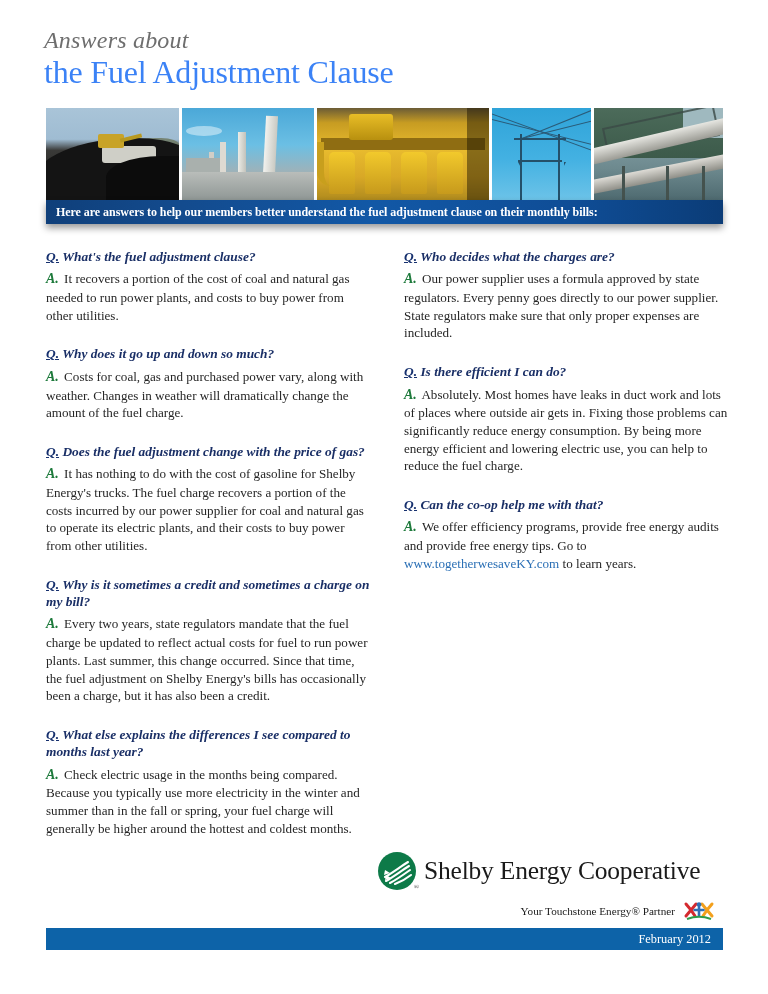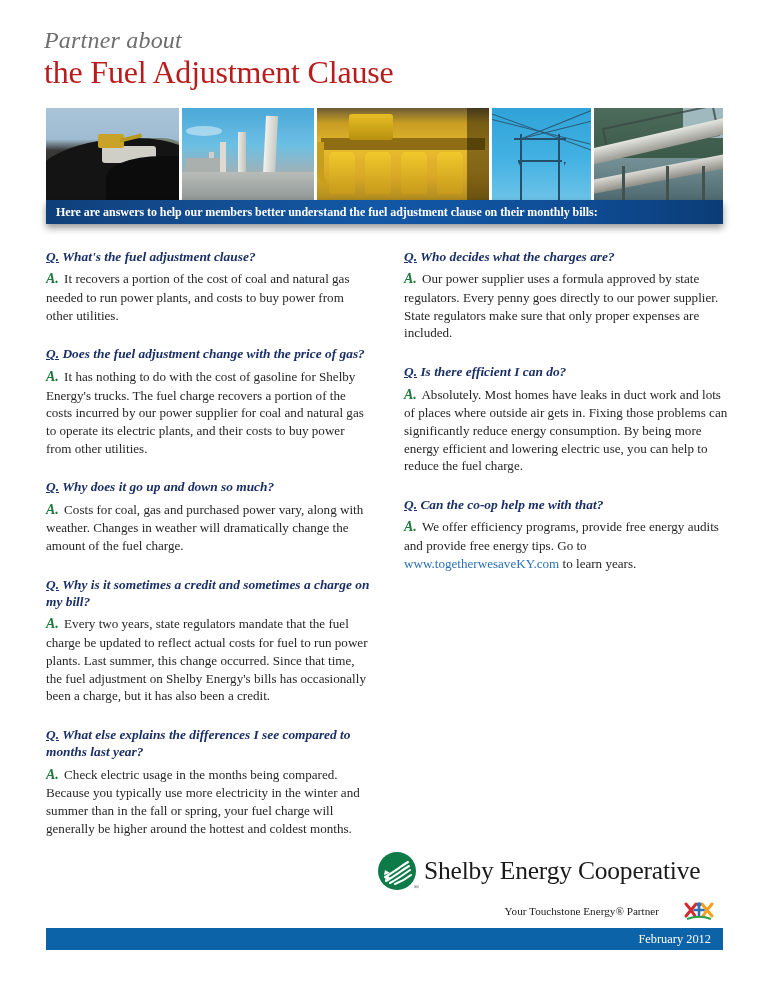--- a/index.html
+++ b/index.html
@@ -31,21 +31,21 @@
     font-family: "Liberation Serif", serif;
     font-style: italic;
     font-size: 24px;
     color: #6e6e6e;
     line-height: 1.05;
     letter-spacing: .2px;
   }
   .title {
     font-family: "Liberation Serif", serif;
     font-size: 32px;
-    color: #b91c1c;
+    color: #3b82f6;
     line-height: 1.12;
     margin-top: 2px;
     letter-spacing: -.2px;
   }
 
   
   .photostrip {
     position: absolute;
     left: 46px;
     top: 108px;
@@ -221,21 +221,21 @@
     font-family: "Liberation Serif", serif;
     font-size: 25.5px;
     color: #1a1a1a;
     letter-spacing: -.2px;
     white-space: nowrap;
   }
   .tagline-row {
     display: flex;
     align-items: center;
     justify-content: flex-end;
-    gap: 23px;
+    gap: 7px;
     margin-top: 10px;
     padding-right: 2px;
   }
   .tagline {
     font-family: "Liberation Serif", serif;
     font-size: 11.2px;
     color: #1a1a1a;
     white-space: nowrap;
   }
   .ts-mark { width: 34px; height: 21px; flex: none; }
@@ -259,21 +259,21 @@
     color: #ffffff;
     white-space: nowrap;
   }
 </style>
 </head>
 <body>
 
 <div class="page">
 
   <div class="header">
-    <div class="kicker">Partner about</div>
+    <div class="kicker">Answers about</div>
     <div class="title">the Fuel Adjustment Clause</div>
   </div>
 
   <div class="photostrip">
     <div class="photo p1">
       <div class="hill"></div>
       <div class="coal"></div>
       <div class="dozerbody"></div>
       <div class="dozercab"></div>
       <div class="dozerarm"></div>
@@ -326,26 +326,26 @@
     <div class="banner-text">Here are answers to help our members better understand the fuel adjustment clause on their monthly bills:</div>
   </div>
 
   <div class="columns">
     <div class="col" id="left-col">
         <div class="qa">
           <div class="q"><span class="mark">Q.</span><span> What's the fuel adjustment clause?</span></div>
           <div class="a"><span class="mark">A.</span><span> It recovers a portion of the cost of coal and natural gas needed to run power plants, and costs to buy power from other utilities.</span></div>
         </div>
         <div class="qa">
+          <div class="q"><span class="mark">Q.</span><span> Why does it go up and down so much?</span></div>
+          <div class="a"><span class="mark">A.</span><span> Costs for coal, gas and purchased power vary, along with weather. Changes in weather will dramatically change the amount of the fuel charge.</span></div>
+        </div>
+        <div class="qa">
           <div class="q"><span class="mark">Q.</span><span> Does the fuel adjustment change with the price of gas?</span></div>
           <div class="a"><span class="mark">A.</span><span> It has nothing to do with the cost of gasoline for Shelby Energy's trucks. The fuel charge recovers a portion of the costs incurred by our power supplier for coal and natural gas to operate its electric plants, and their costs to buy power from other utilities.</span></div>
-        </div>
-        <div class="qa">
-          <div class="q"><span class="mark">Q.</span><span> Why does it go up and down so much?</span></div>
-          <div class="a"><span class="mark">A.</span><span> Costs for coal, gas and purchased power vary, along with weather. Changes in weather will dramatically change the amount of the fuel charge.</span></div>
         </div>
         <div class="qa">
           <div class="q"><span class="mark">Q.</span><span> Why is it sometimes a credit and sometimes a charge on my bill?</span></div>
           <div class="a"><span class="mark">A.</span><span> Every two years, state regulators mandate that the fuel charge be updated to reflect actual costs for fuel to run power plants. Last summer, this change occurred. Since that time, the fuel adjustment on Shelby Energy's bills has occasionally been a charge, but it has also been a credit.</span></div>
         </div>
         <div class="qa">
           <div class="q"><span class="mark">Q.</span><span> What else explains the differences I see compared to months last year?</span></div>
           <div class="a"><span class="mark">A.</span><span> Check electric usage in the months being compared. Because you typically use more electricity in the winter and summer than in the fall or spring, your fuel charge will generally be higher around the hottest and coldest months.</span></div>
         </div>
       </div>

